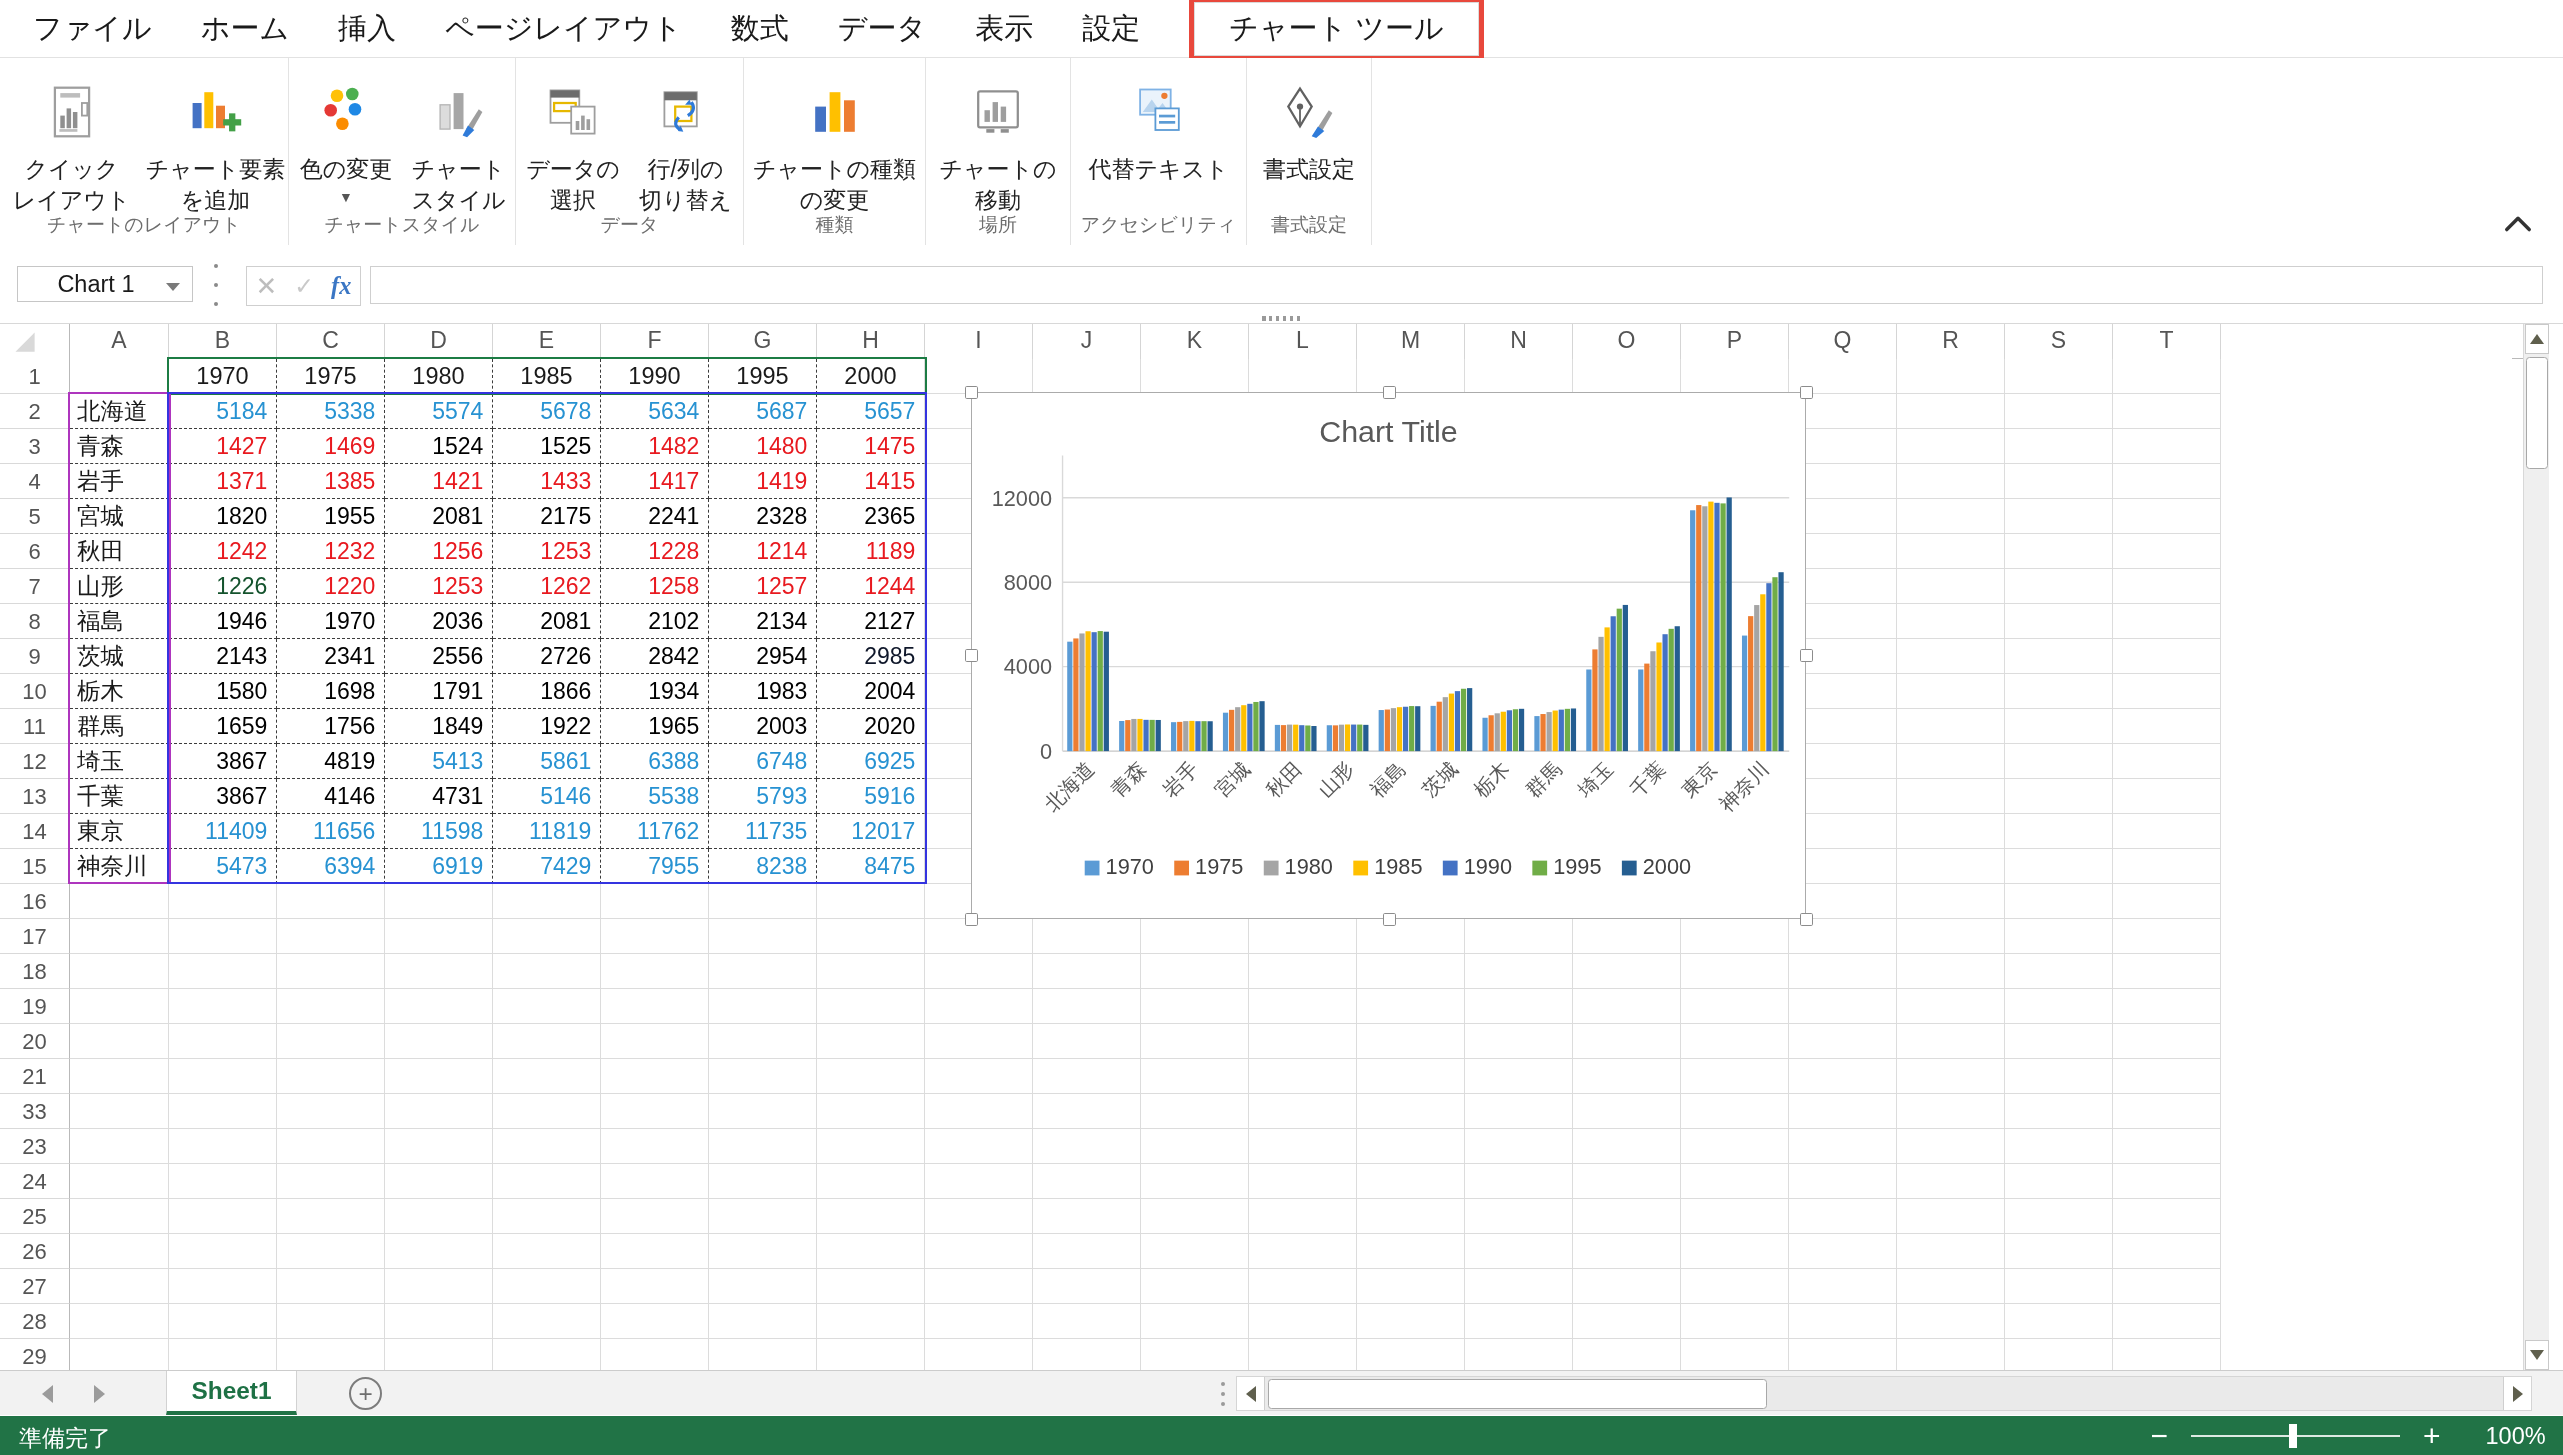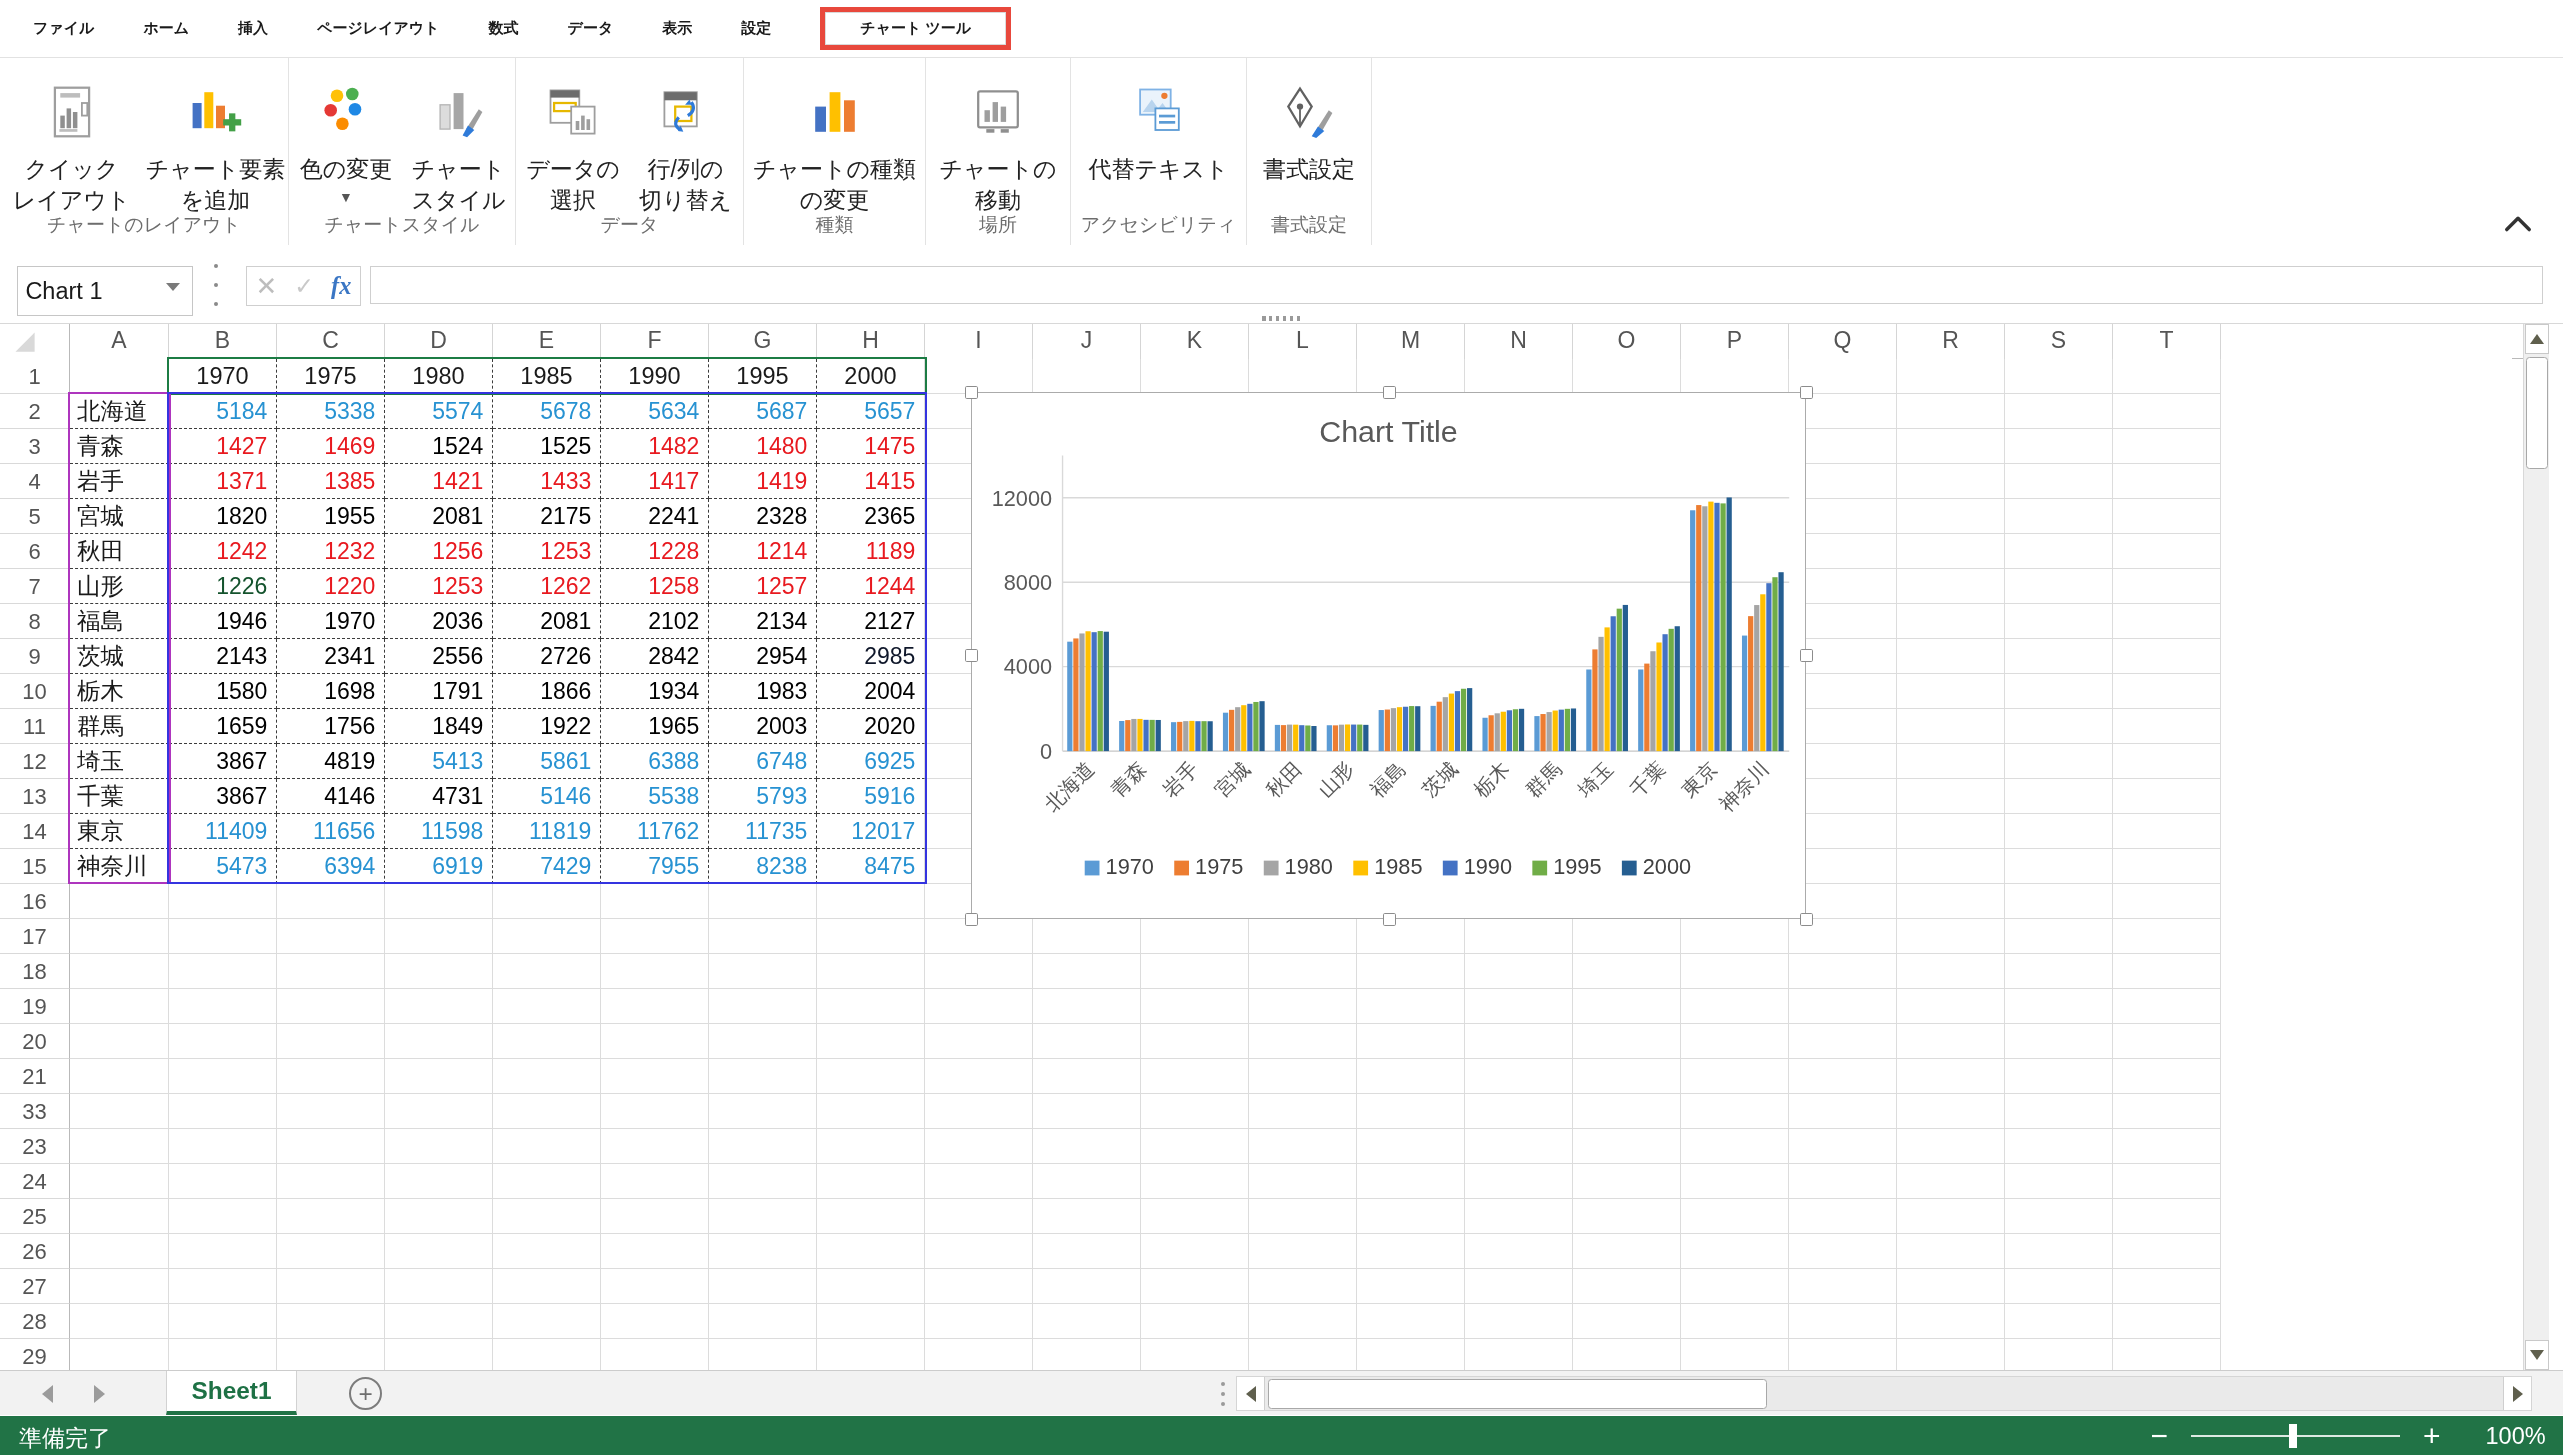--- a/index.html
+++ b/index.html
@@ -1,40 +1,40 @@
 <!DOCTYPE html>
 <html style="font-size:14px"><head>
 <meta charset="utf-8">
 <style>
   html,body{margin:0;padding:0;background:#fff;}
   #app{position:relative;width:2563px;height:1456px;background:#fff;overflow:hidden;
        font-family:"Liberation Sans","DejaVu Sans",sans-serif;color:#1a1a1a;}
   
   #menubar{position:absolute;left:0;top:0;width:2563px;height:58px;background:#fff;
            border-bottom:0.9px solid #e2e2e2;display:flex;align-items:center;padding-left:33px;box-sizing:border-box;}
-  .mtab{font-size:15px;color:#1a1a1a;margin-right:49px;white-space:nowrap;cursor:default;font-weight:bold;}
+  .mtab{font-size:29px;color:#1a1a1a;margin-right:49px;white-space:nowrap;cursor:default;}
   .mtab.hl{border:5.2px solid #e8483c;background:#fff;padding:7px 35px;margin-right:0;
            box-shadow:inset 0 0 0 0.9px #d9d9d9;}
   
   #ribbon{position:absolute;left:0;top:58px;width:2563px;height:187px;background:#fff;
           border-bottom:0.9px solid #d5d5d5;display:flex;}
   .rgroup{position:relative;height:187px;border-right:0.9px solid #e3e3e3;box-sizing:border-box;
           display:flex;justify-content:center;align-items:flex-start;padding-top:12.2px;}
   .rgrouplabel{position:absolute;bottom:7px;left:0;width:100%;text-align:center;
                font-size:19px;color:#6d6d6d;white-space:nowrap;}
   .rbtn{display:flex;flex-direction:column;align-items:center;cursor:default;}
   .rbtn .ric{height:84px;display:flex;align-items:center;justify-content:center;}
   .rbtn .rlab{font-size:23px;color:#222;text-align:center;line-height:31px;white-space:nowrap;}
   .rbtn .rdrop{font-size:14px;color:#555;margin-top:3.5px;}
   #ribbonchev{position:absolute;right:30px;bottom:12.2px;width:30px;height:19px;}
   
   #formularow{position:absolute;left:0;top:245px;width:2563px;height:78px;background:#fff;
               border-bottom:0.9px solid #d8d8d8;}
-  #namebox{position:absolute;left:17.4px;top:21px;width:176px;height:50px;border:0.9px solid #c6c6c6;
-           background:#fff;display:flex;align-items:center;font-size:23.5px;padding-left:7px;box-sizing:border-box;}
+  #namebox{position:absolute;left:17.4px;top:21px;width:176px;height:36px;border:0.9px solid #c6c6c6;
+           background:#fff;display:flex;align-items:center;font-size:23.5px;padding-left:39px;box-sizing:border-box;}
   .nb-arrow{position:absolute;right:12.2px;top:15.7px;width:0;height:0;border-left:7px solid transparent;
             border-right:7px solid transparent;border-top:8.7px solid #7a7a7a;}
   .vdots{position:absolute;left:214px;top:19px;width:5.2px;height:42px;display:flex;flex-direction:column;justify-content:space-between;}
   .vdots i{width:4.4px;height:4.4px;border-radius:50%;background:#8a8a8a;}
   #fxbox{position:absolute;left:246px;top:21px;width:113px;height:38px;border:0.9px solid #cfcfcf;background:#fff;
          display:flex;align-items:center;justify-content:space-around;font-size:23.5px;}
   #fxbox .gx{color:#bdbdbd;font-size:26px;}
   #fxbox .gc{color:#c9c9c9;font-size:23.5px;}
   #fxbox .fx{color:#3a76c4;font-style:italic;font-family:"Liberation Serif","DejaVu Serif",serif;font-weight:bold;font-size:24.4px;}
   #formulainput{position:absolute;left:370px;top:21px;width:2173px;height:38px;border:0.9px solid #cfcfcf;background:#fff;box-sizing:border-box;}

